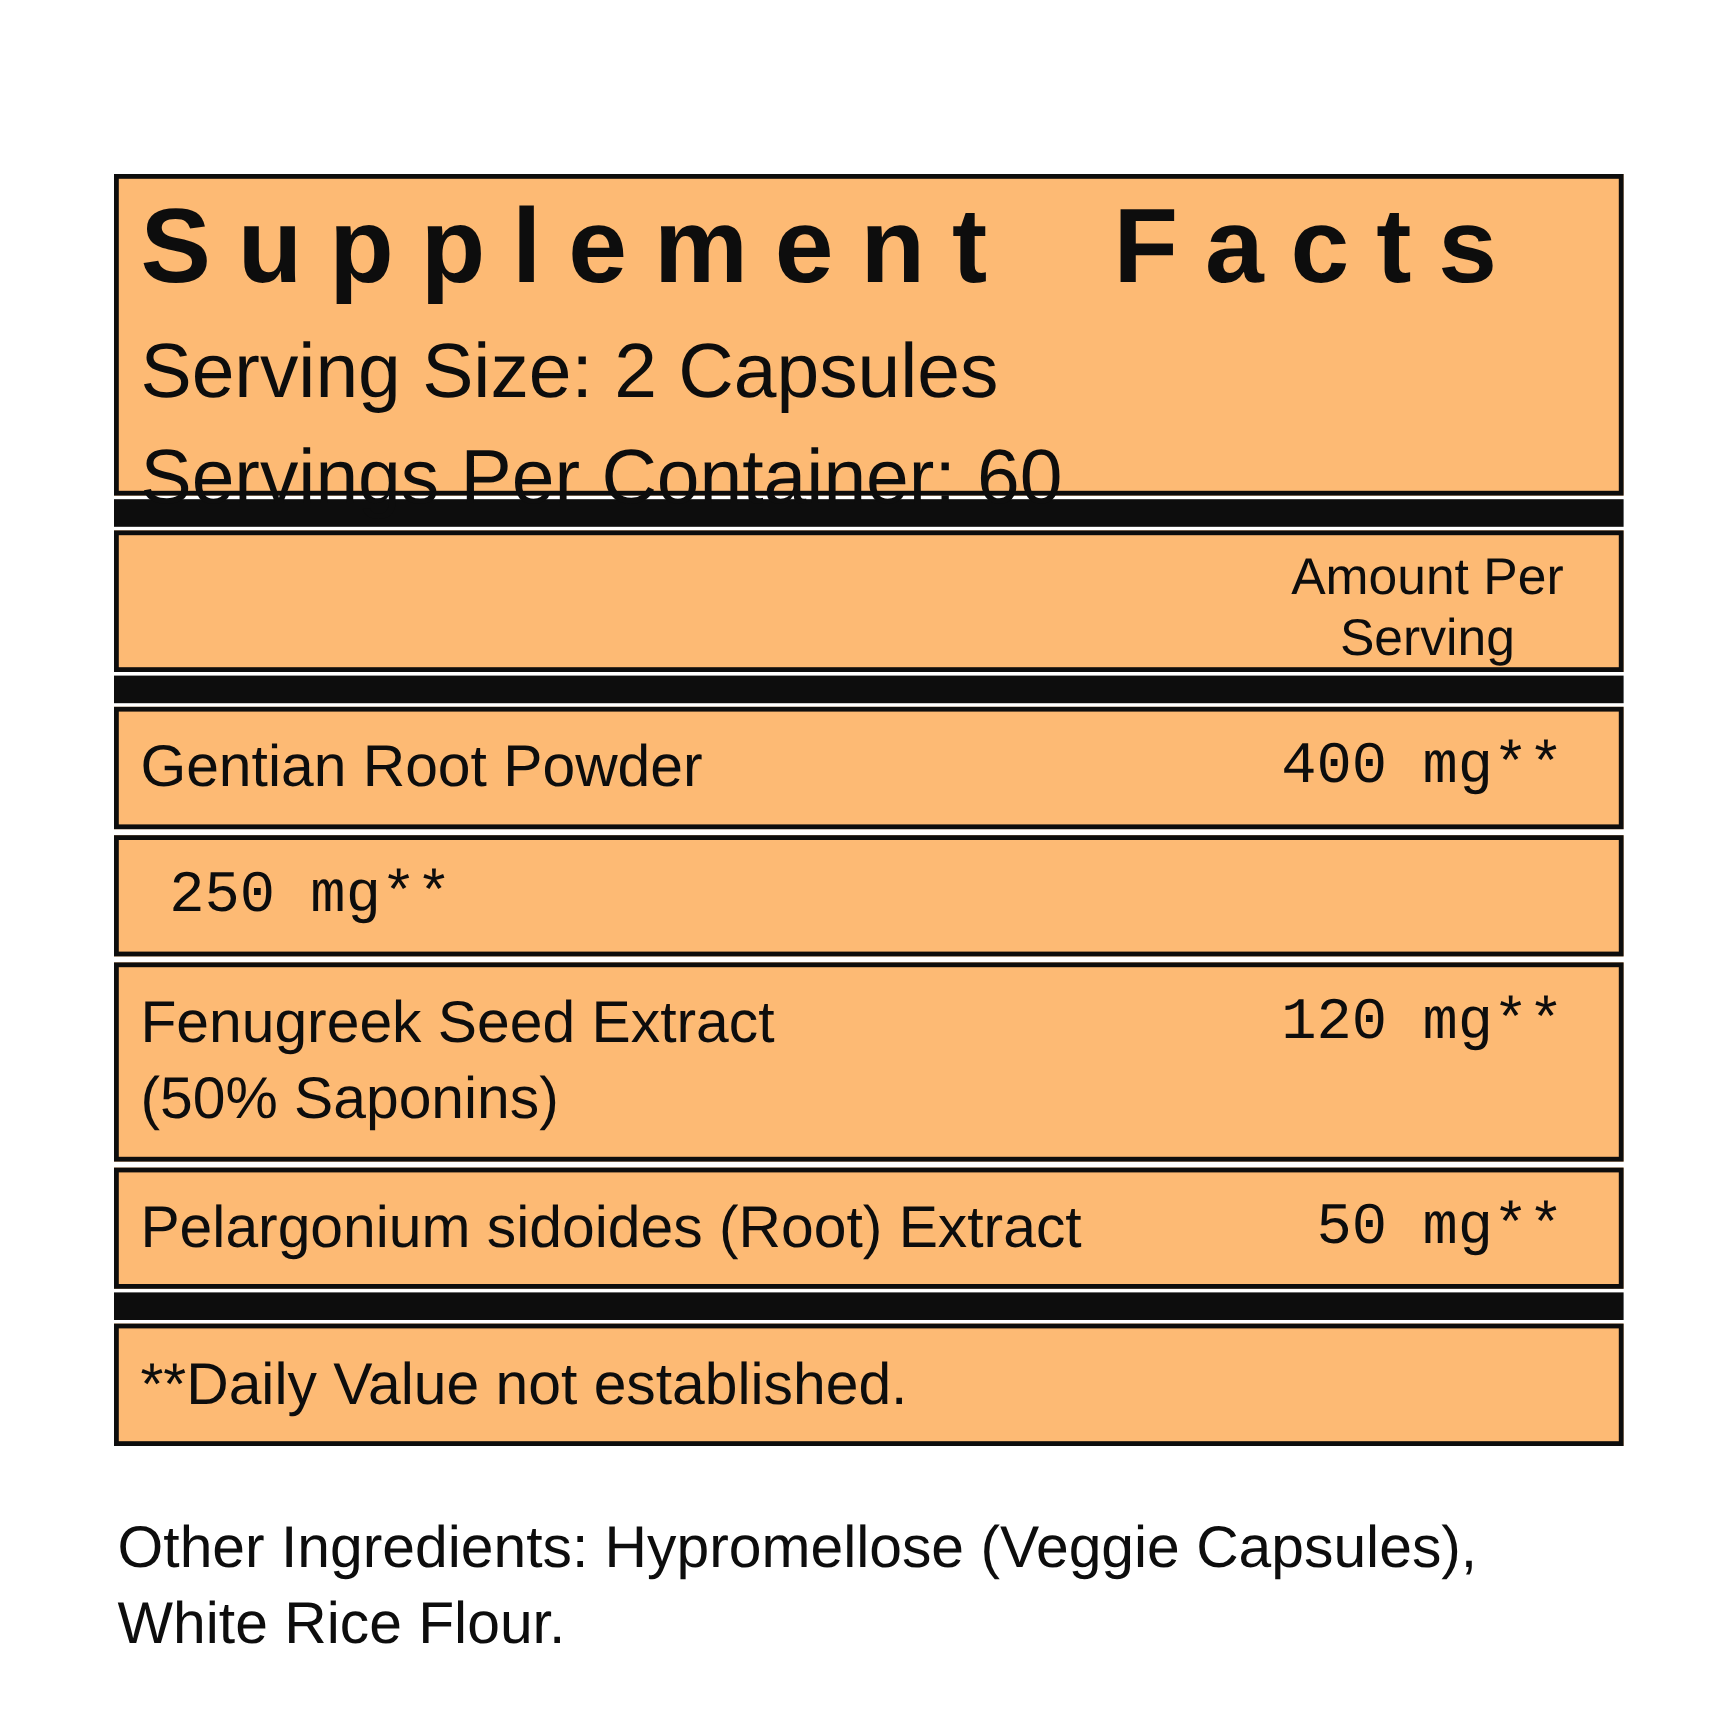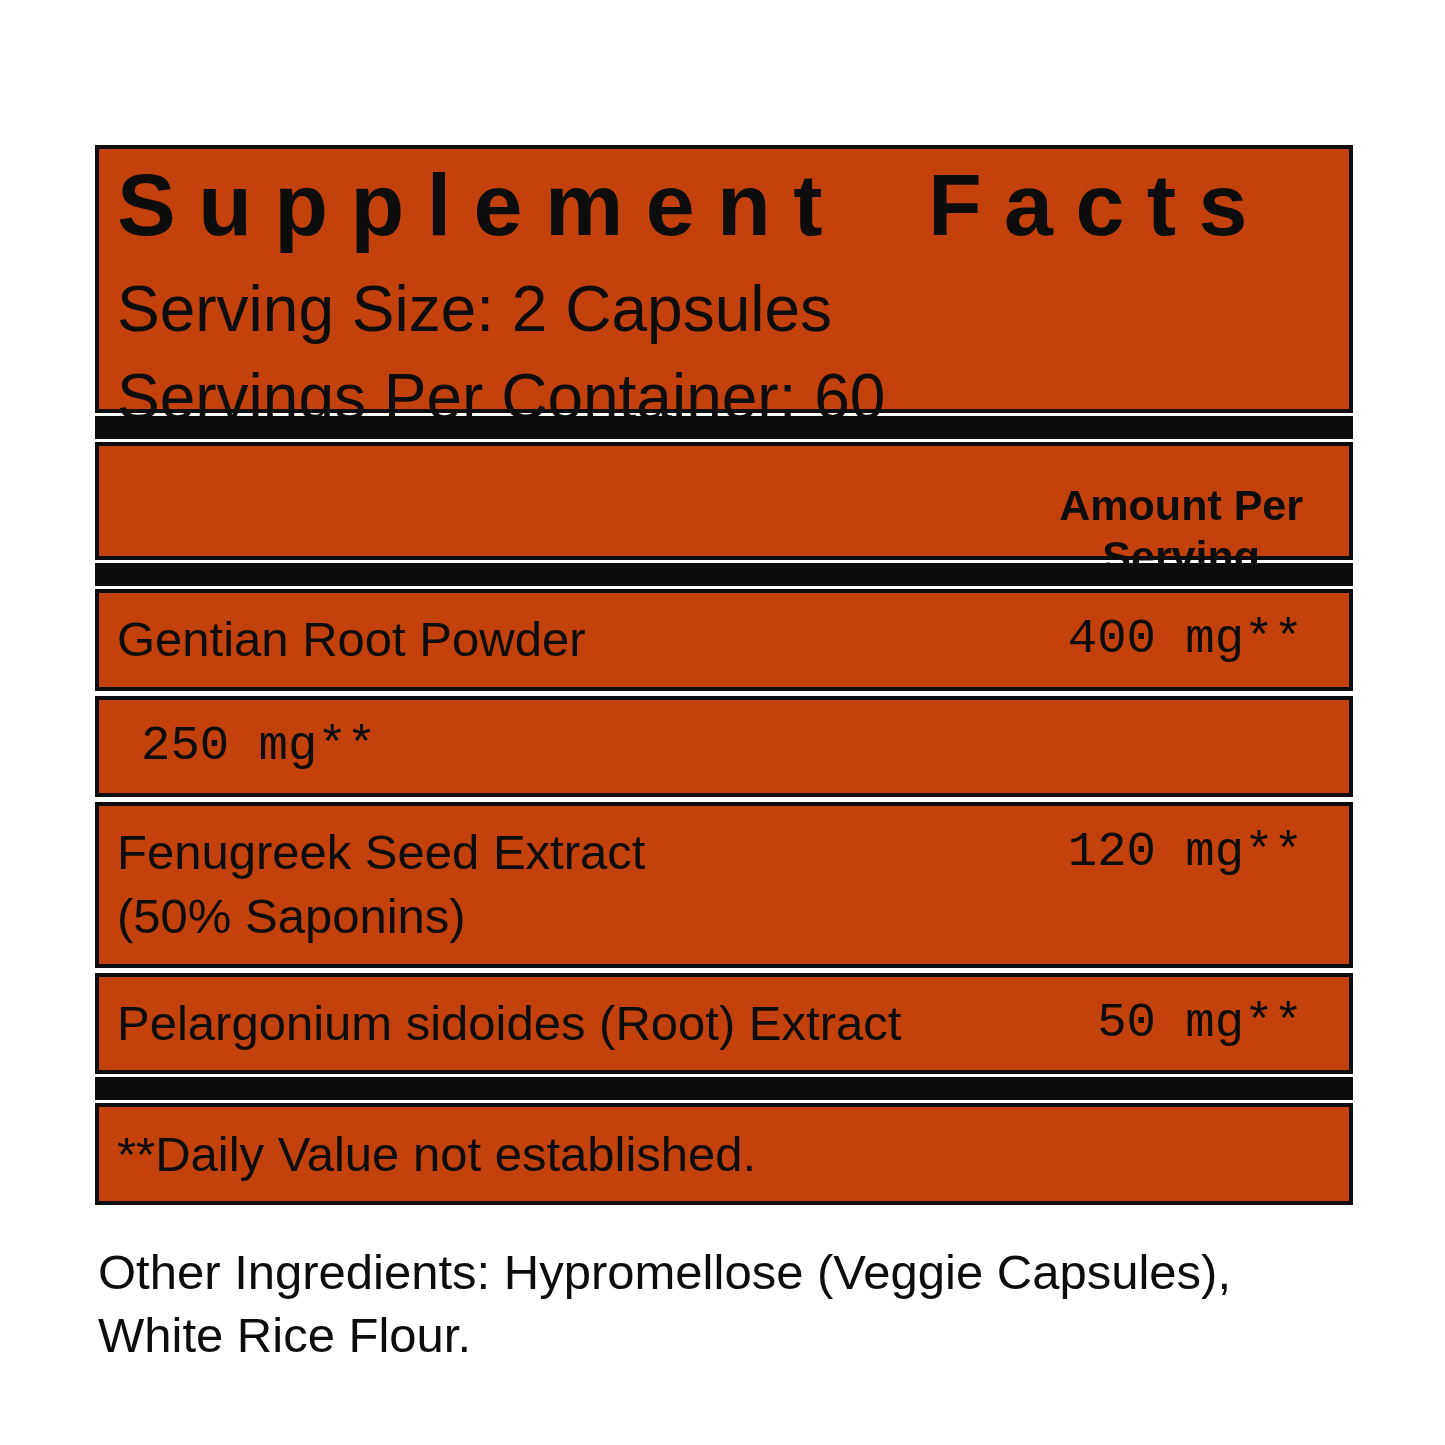--- a/index.html
+++ b/index.html
@@ -18,21 +18,21 @@
     overflow: hidden;
   }
   .panel {
     position: absolute;
     left: 95px;
     top: 145px;
     width: 1258px;
   }
   .box {
     border: 4px solid #0d0d0d;
-    background: #c2410c;
+    background: #fdba74;
   }
   .bar {
     height: 23px;
     background: #0d0d0d;
     margin: 3px 0;
   }
   
   .head-box {
     height: 268px;
     padding: 12px 18px 10px 18px;
@@ -52,24 +52,23 @@
   }
   
   .amount-box {
     height: 118px;
     padding: 10px 46px 10px 18px;
     text-align: right;
   }
   .amount-head {
     display: inline-block;
     text-align: center;
-    font-weight: bold;
+    font-weight: normal;
     font-size: 43px;
     line-height: 1.18;
-    margin-top: 24px;
   }
   .amount-head span { display: block; }
   
   .row {
     display: flex;
     justify-content: space-between;
     align-items: flex-start;
     margin-top: 5px;
     padding: 15px 46px 15px 18px;
     font-size: 49px;
@@ -88,21 +87,21 @@
   .italic { }
   
   .foot-box {
     min-height: 92px;
     padding: 17px 18px 15px 18px;
     font-size: 49px;
     line-height: 1.25;
   }
   
   .other {
-    margin-top: 36px;
+    margin-top: 54px;
     margin-left: 3px;
     font-size: 49px;
     line-height: 1.3;
   }
   .other span { display: block; }
 </style>
 </head>
 <body>
 
 <div class="page">

